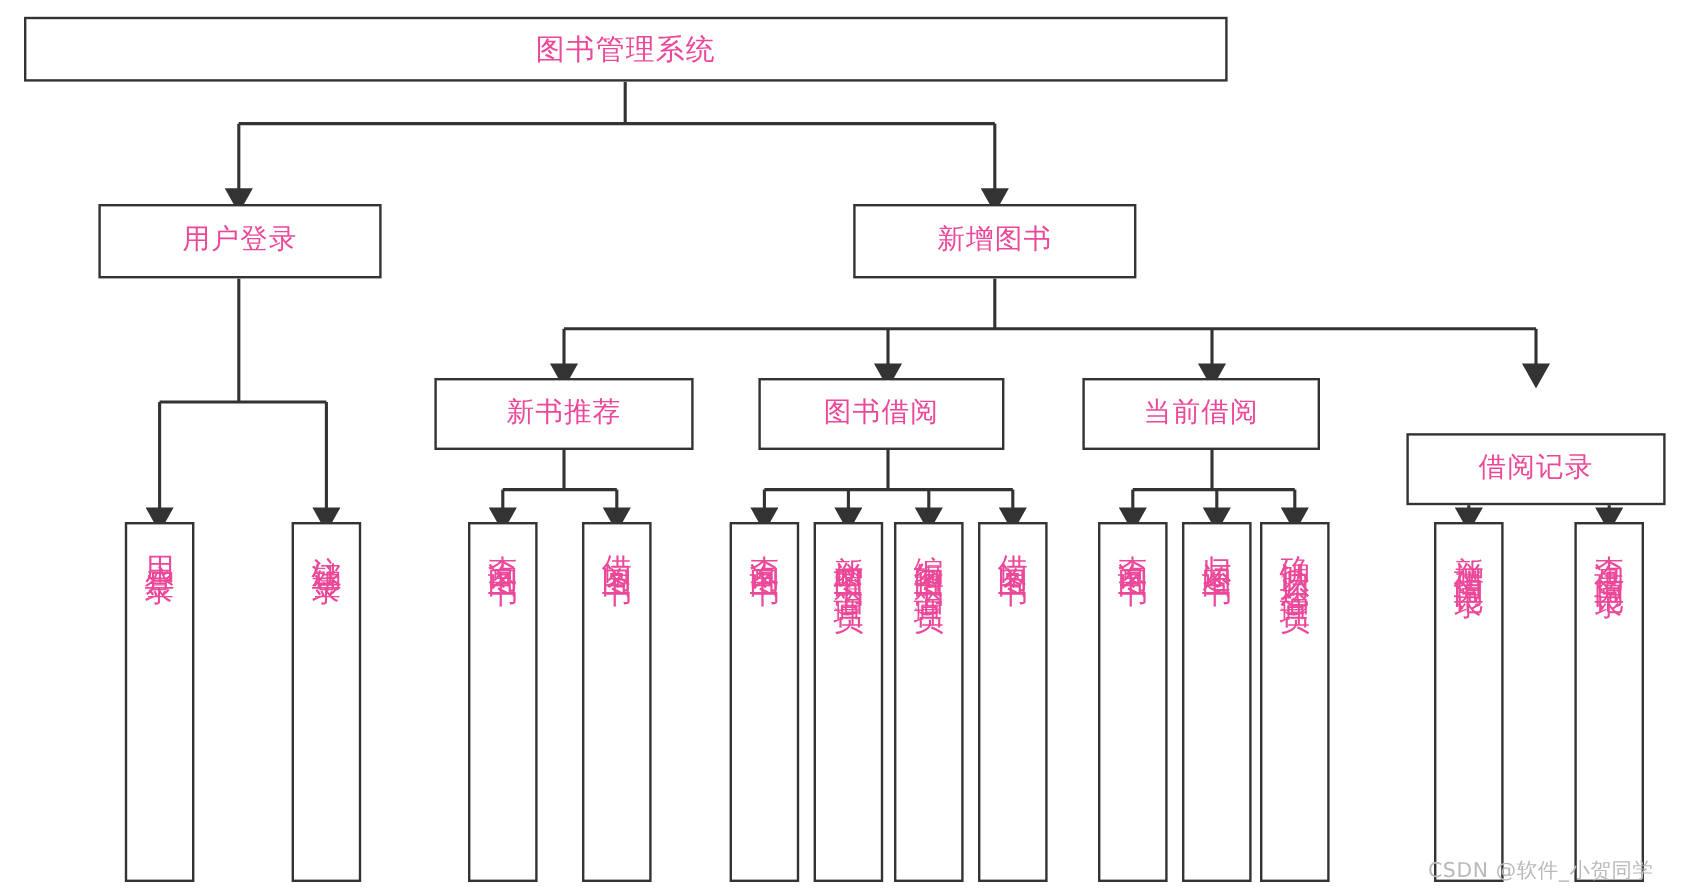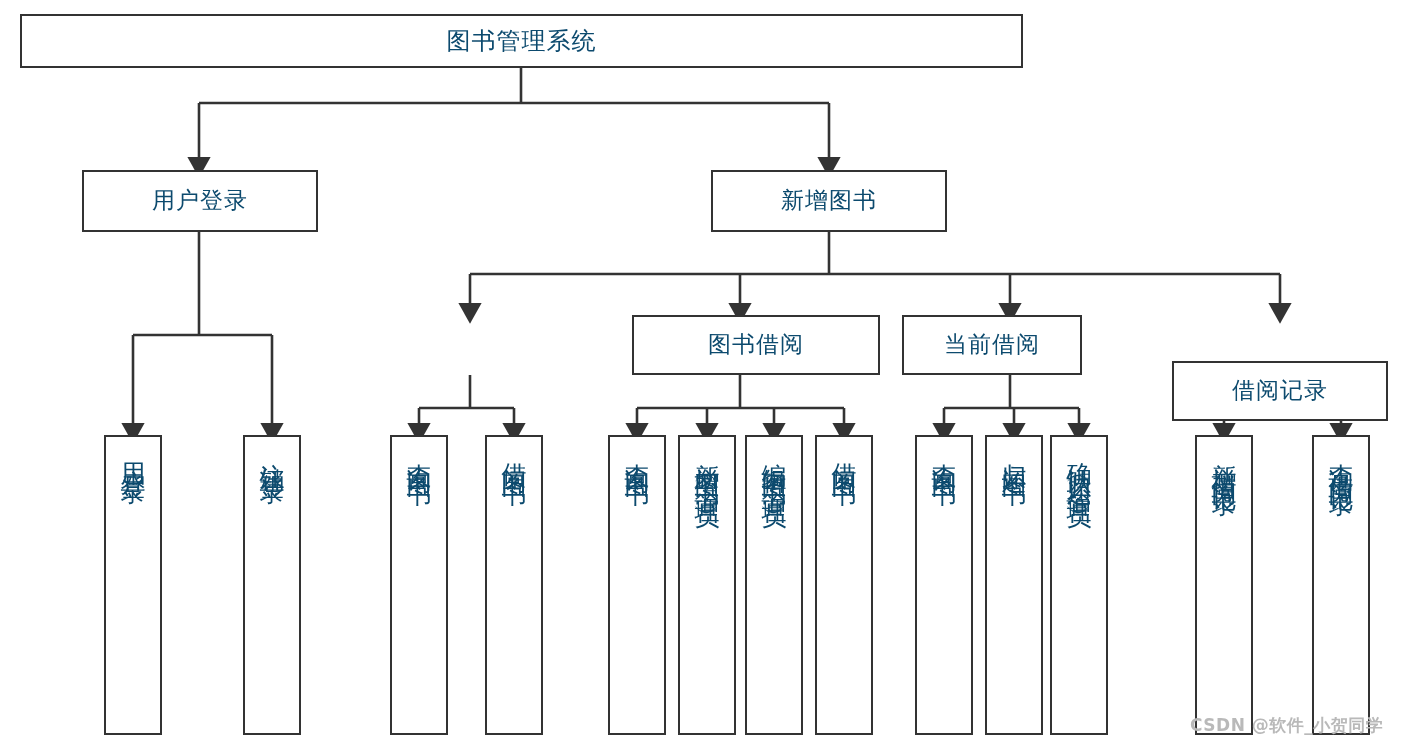--- a/index.html
+++ b/index.html
@@ -28,21 +28,21 @@
     border:2.5px solid #333333;
     display:flex;
     align-items:center;
     justify-content:center;
     z-index:2;
   }
   .node .label{
     font-size:22px;
     line-height:1.18;
     letter-spacing:1px;
-    color:#0c4a6e;
+    color:#ec4899;
     text-align:right;
     white-space:nowrap;
   }
   
   .node.horiz .label{
     font-size:23px;
   }
   #node-root .label{font-size:24px;}
   
   .node.vert{
@@ -61,21 +61,20 @@
   #watermark{
     position:absolute;
     left:1190px;
     top:714px;
     font-size:17px;
     color:#b9b9b9;
     letter-spacing:0.5px;
     z-index:3;
     white-space:nowrap;
     font-family:"DejaVu Sans","Liberation Sans",sans-serif;
-    font-weight:bold;
   }
 </style>
 </head>
 <body>
 
 <div id="canvas">
 
   <svg id="wires" viewBox="0 0 1405 747" xmlns="http://www.w3.org/2000/svg">
     <defs>
       <marker id="arw" markerWidth="9" markerHeight="9" refX="1.2" refY="4.5" orient="auto" markerUnits="strokeWidth">
@@ -131,26 +130,29 @@
   </div>
 
   <div class="node horiz" style="left:82px;top:170px;width:236px;height:62px;">
     <span class="label">用户登录</span>
   </div>
 
   <div class="node horiz" style="left:711px;top:170px;width:236px;height:62px;">
     <span class="label">新增图书</span>
   </div>
 
-
-  <div class="node horiz" style="left:632px;top:315px;width:248px;height:60px;">
+  <div class="node horiz" style="left:362px;top:315px;width:216px;height:60px;">
+    <span class="label">新书推荐</span>
+  </div>
+
+  <div class="node horiz" style="left:632px;top:315px;width:205px;height:60px;">
     <span class="label">图书借阅</span>
   </div>
 
-  <div class="node horiz" style="left:902px;top:315px;width:180px;height:60px;">
+  <div class="node horiz" style="left:902px;top:315px;width:198px;height:60px;">
     <span class="label">当前借阅</span>
   </div>
 
   <div class="node horiz" style="left:1172px;top:315px;width:216px;height:60px;margin-top:46px;">
     <span class="label">借阅记录</span>
   </div>
 
   <div class="node vert" style="left:104px;top:435px;width:58px;height:300px;">
     <span class="label">用户登录</span>
   </div>

